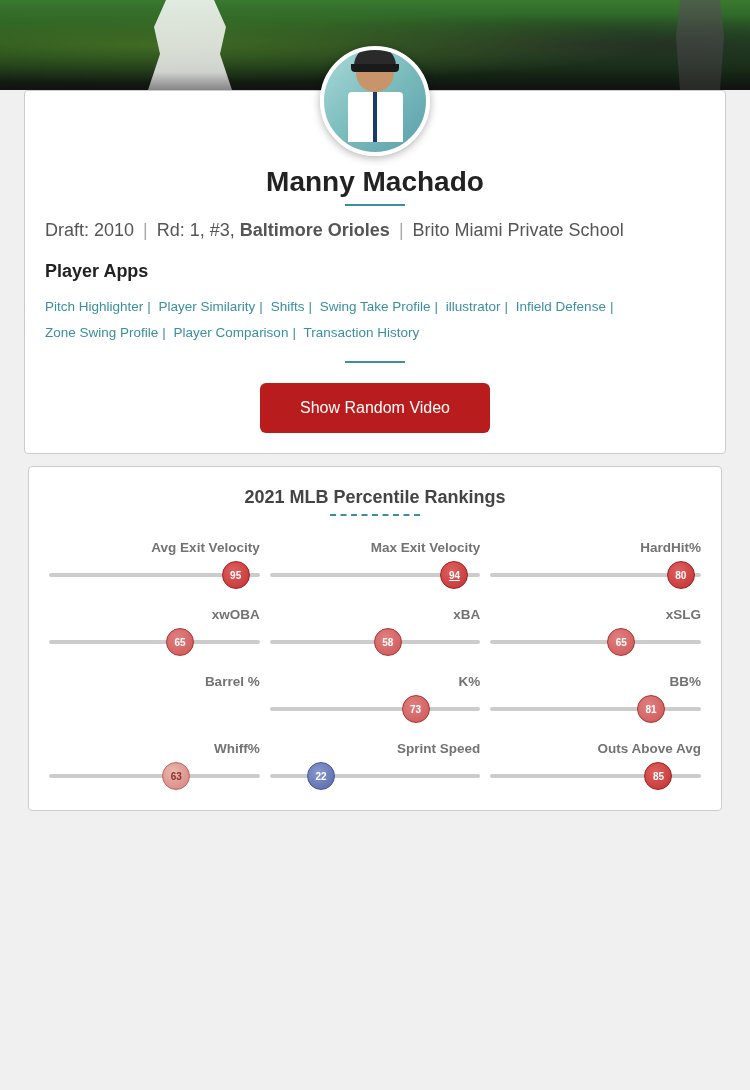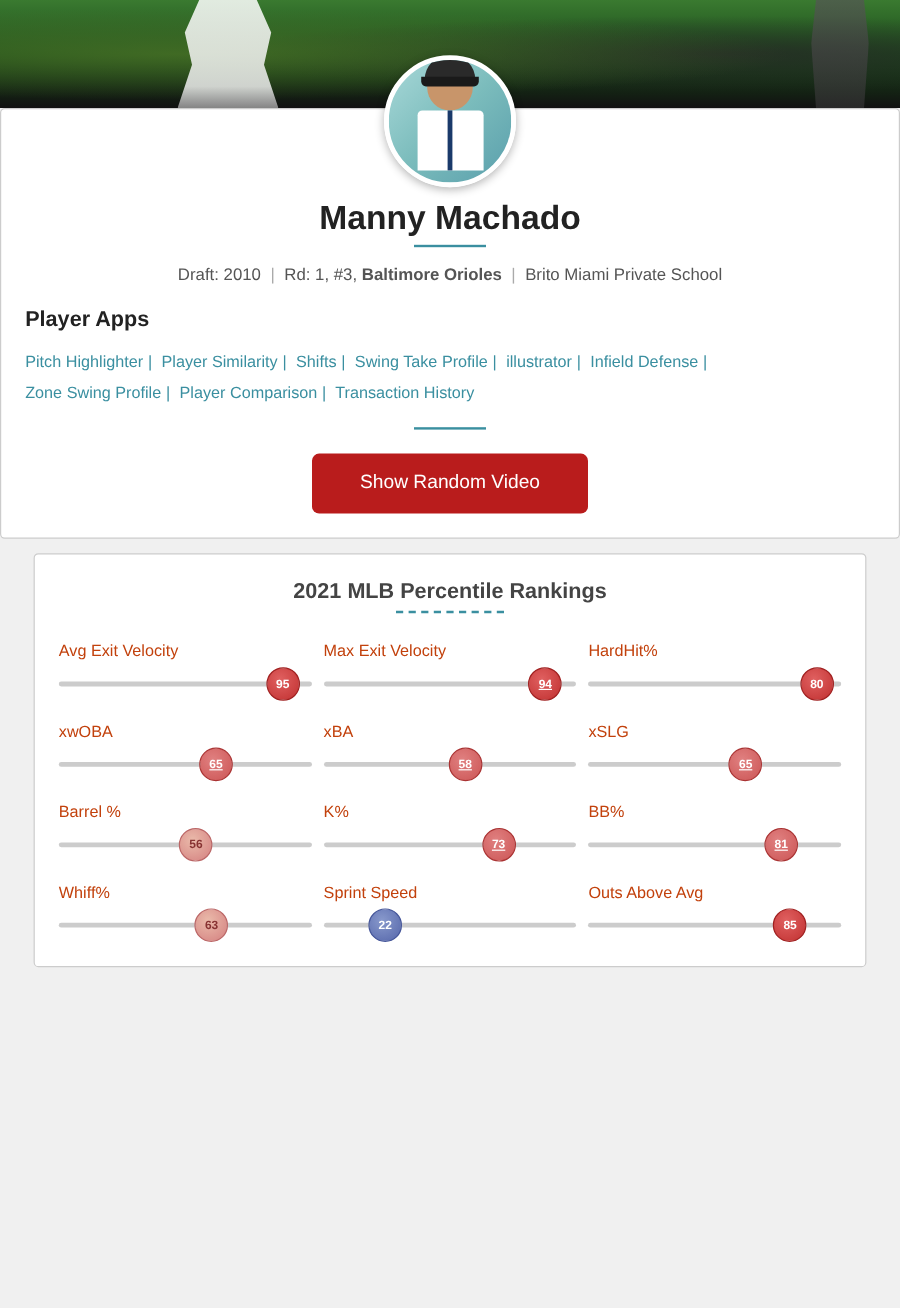--- a/index.html
+++ b/index.html
@@ -45,21 +45,21 @@
       height: 90px;
       background: linear-gradient(to bottom, #555 0%, #333 100%);
       clip-path: polygon(25% 0%, 75% 0%, 80% 40%, 75% 100%, 25% 100%, 20% 40%);
       opacity: 0.7;
     }
 
     
     .player-card {
       background: white;
       border: 1px solid #ccc;
-      margin: 0 0;
+      margin: 0 24px;
       border-radius: 4px;
       padding-bottom: 20px;
       position: relative;
     }
 
     .avatar-wrapper {
       display: flex;
       justify-content: center;
       margin-top: -45px;
       margin-bottom: 10px;
@@ -139,25 +139,24 @@
       color: #555;
       margin-bottom: 8px;
     }
     .meta-underline {
       width: 60px;
       height: 2px;
       background: #3a8fa0;
       margin: 0 auto 14px;
     }
     .player-draft {
-      text-align: center;
-      font-size: 14px;
+      font-size: 18px;
       color: #555;
       margin-bottom: 20px;
-      padding: 0 32px;
+      padding: 0 20px;
     }
     .player-draft .bold {
       font-weight: 600;
     }
 
     .section-title {
       font-size: 18px;
       font-weight: 700;
       color: #222;
       padding: 0 20px;
@@ -224,22 +223,23 @@
       gap: 18px 10px;
     }
 
     .metric-item {
       display: flex;
       flex-direction: column;
       gap: 6px;
     }
     .metric-label {
       font-size: 13.5px;
-      color: #c2410c;
-      font-weight: 400;
+      color: #737373;
+      font-weight: 700;
+      text-align: right;
     }
 
     .slider-container {
       position: relative;
       height: 28px;
       display: flex;
       align-items: center;
     }
     .slider-track {
       width: 100%;
@@ -263,21 +263,20 @@
       transform: translate(-50%, -50%);
       z-index: 2;
     }
     .thumb-red-dark {
       background: radial-gradient(circle at 40% 35%, #e06060, #c03030);
       border: 1px solid #a02020;
     }
     .thumb-red-mid {
       background: radial-gradient(circle at 40% 35%, #e08080, #cc5555);
       border: 1px solid #aa3333;
-      text-decoration: underline;
     }
     .thumb-pink {
       background: radial-gradient(circle at 40% 35%, #eabaaa, #d48080);
       border: 1px solid #bb6666;
       color: #883333;
     }
     .thumb-blue {
       background: radial-gradient(circle at 40% 35%, #8899cc, #5566aa);
       border: 1px solid #445599;
     }
@@ -387,25 +386,20 @@
       <div class="metric-item">
         <div class="metric-label">xSLG</div>
         <div class="slider-container">
           <div class="slider-track">
             <div class="slider-thumb thumb-red-mid" style="left: 62.2%;">65</div>
           </div>
         </div>
       </div>
       <div class="metric-item">
         <div class="metric-label">Barrel %</div>
-        <div class="slider-container">
-          <div class="slider-track">
-            <div class="slider-thumb thumb-pink" style="left: 54.28%;">56</div>
-          </div>
-        </div>
       </div>
       <div class="metric-item">
         <div class="metric-label">K%</div>
         <div class="slider-container">
           <div class="slider-track">
             <div class="slider-thumb thumb-red-mid" style="left: 69.24%;">73</div>
           </div>
         </div>
       </div>
       <div class="metric-item">

